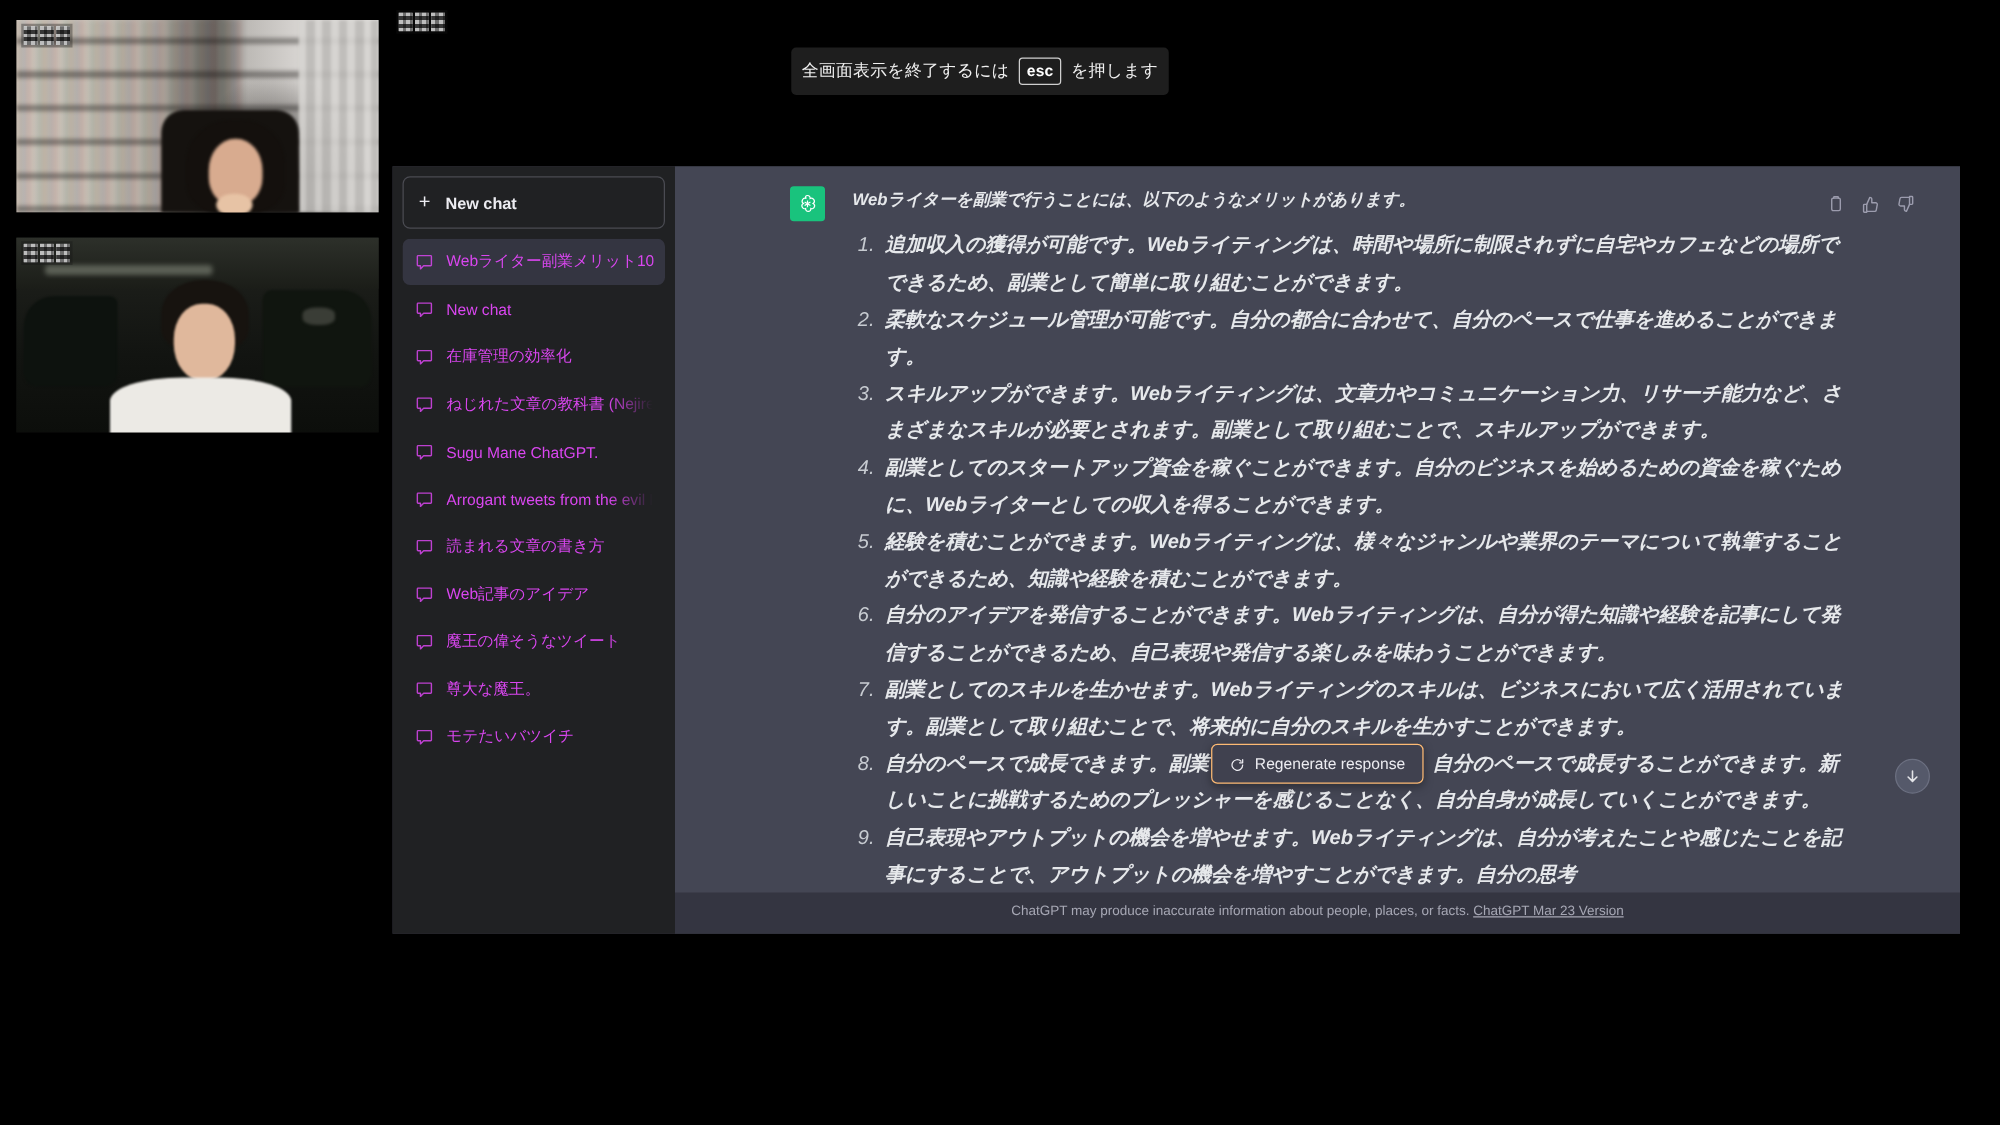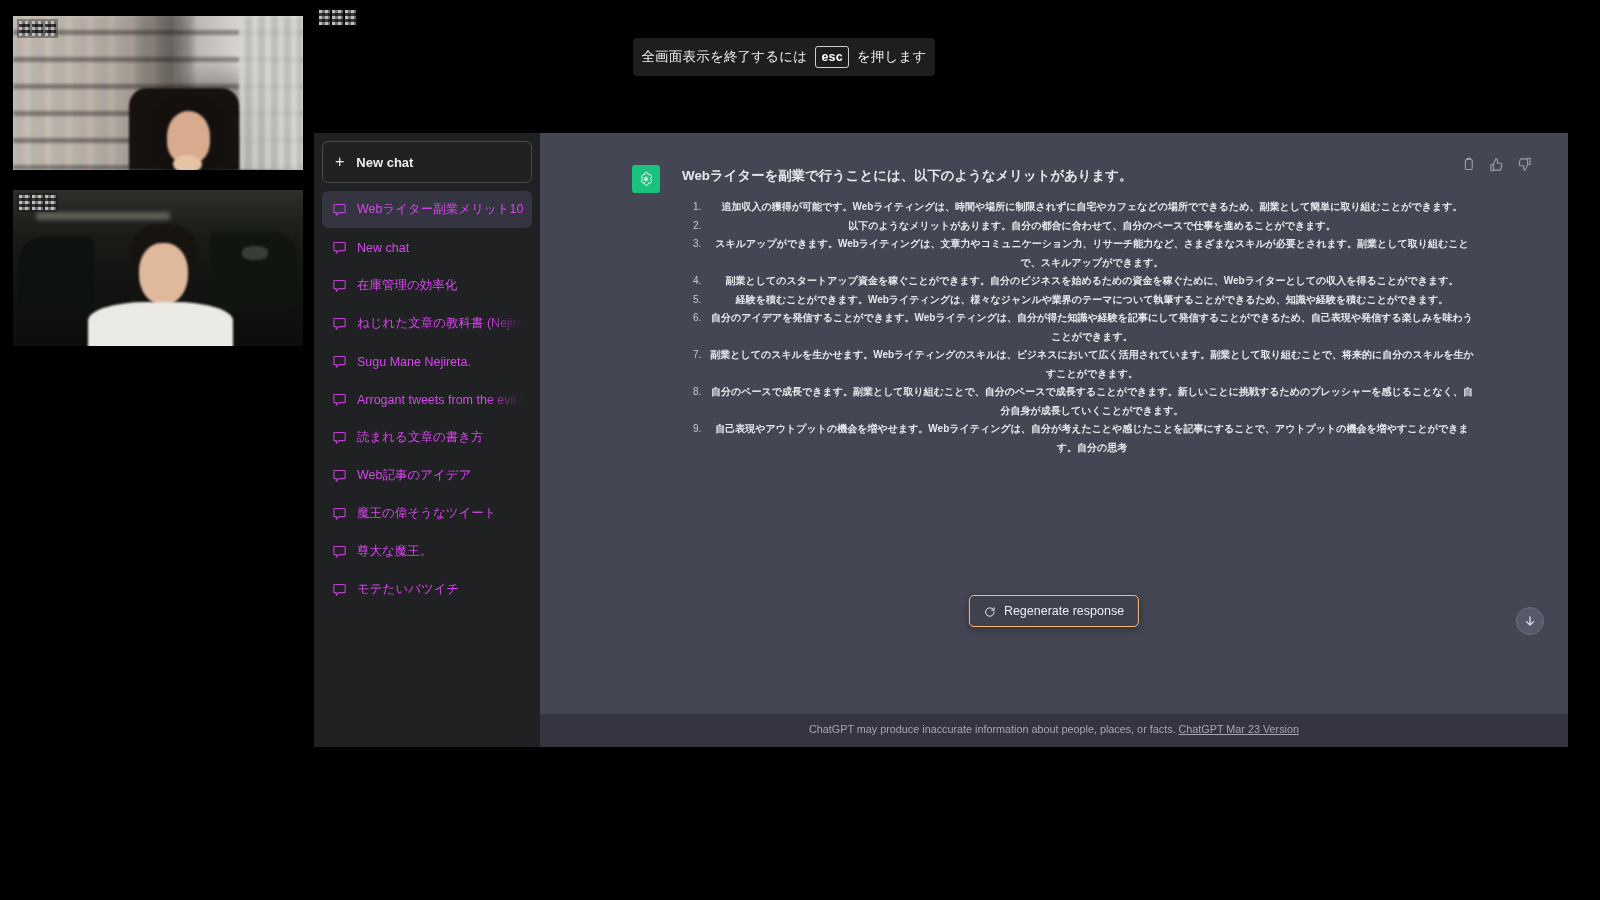--- a/index.html
+++ b/index.html
@@ -282,23 +282,24 @@
     flex-direction: column;
     min-width: 0;
   }
   #thread {
     flex: 1 1 auto;
     overflow: hidden;
     position: relative;
   }
   #msg {
     background: #444654;
-    padding: 32px 0 20px 0;
+    padding: 16px 0 20px 0;
     min-height: 100%;
     position: relative;
+    font-style: italic;
   }
   #msg-inner {
     display: flex;
     gap: 22px;
     padding: 0 92px 0 92px;
     max-width: 100%;
   }
   #gpt-avatar {
     width: 28px; height: 28px;
     background: #19c37d;
@@ -313,27 +314,26 @@
     color: #e6e8eb;
     font-weight: 600;
     margin-bottom: 12px;
   }
   ol#msg-list {
     list-style: decimal;
     padding-left: 22px;
     margin: 0;
   }
   ol#msg-list li {
-    font-size: 10px;
+    font-size: 16px;
     line-height: 1.85;
     color: #e6e8eb;
     font-weight: 600;
     margin-bottom: 0px;
     padding-left: 4px;
-    text-align: center;
   }
   ol#msg-list li::marker { color: #c7cbd1; font-weight: 400; }
 
   #msg-actions {
     position: absolute;
     right: 36px; top: 22px;
     display: flex;
     gap: 13px;
     color: #acacbe;
   }
@@ -501,21 +501,21 @@
           <div class="chat-row">
             <span class="bubble-icon"><svg class="icon" width="15" height="15" viewBox="0 0 24 24" fill="none" stroke="currentColor" stroke-width="1.8" stroke-linecap="round" stroke-linejoin="round">
                 <path d="M20 4H4a1 1 0 0 0-1 1v11a1 1 0 0 0 1 1h3v4l4-4h9a1 1 0 0 0 1-1V5a1 1 0 0 0-1-1z"></path>
               </svg></span>
             <span class="label">ねじれた文章の教科書 (Nejireta</span>
           </div>
           <div class="chat-row">
             <span class="bubble-icon"><svg class="icon" width="15" height="15" viewBox="0 0 24 24" fill="none" stroke="currentColor" stroke-width="1.8" stroke-linecap="round" stroke-linejoin="round">
                 <path d="M20 4H4a1 1 0 0 0-1 1v11a1 1 0 0 0 1 1h3v4l4-4h9a1 1 0 0 0 1-1V5a1 1 0 0 0-1-1z"></path>
               </svg></span>
-            <span class="label">Sugu Mane Nejireta.</span>
+            <span class="label">Sugu Mane ChatGPT.</span>
           </div>
           <div class="chat-row">
             <span class="bubble-icon"><svg class="icon" width="15" height="15" viewBox="0 0 24 24" fill="none" stroke="currentColor" stroke-width="1.8" stroke-linecap="round" stroke-linejoin="round">
                 <path d="M20 4H4a1 1 0 0 0-1 1v11a1 1 0 0 0 1 1h3v4l4-4h9a1 1 0 0 0 1-1V5a1 1 0 0 0-1-1z"></path>
               </svg></span>
             <span class="label">Arrogant tweets from the evil k</span>
           </div>
           <div class="chat-row">
             <span class="bubble-icon"><svg class="icon" width="15" height="15" viewBox="0 0 24 24" fill="none" stroke="currentColor" stroke-width="1.8" stroke-linecap="round" stroke-linejoin="round">
                 <path d="M20 4H4a1 1 0 0 0-1 1v11a1 1 0 0 0 1 1h3v4l4-4h9a1 1 0 0 0 1-1V5a1 1 0 0 0-1-1z"></path>
@@ -561,21 +561,21 @@
               <svg width="18" height="18" viewBox="0 0 24 24" fill="none" stroke="#ffffff" stroke-width="1.3">
                 <path d="M12 3.2c1.9 0 3 1.6 2.8 3.2 1.5-.8 3.3-.2 4.1 1.3.8 1.5.3 3.2-1 4 1.4.6 2 2.3 1.4 3.8-.6 1.5-2.3 2.2-3.7 1.6.2 1.6-1 3.1-2.8 3.1s-3-1.5-2.8-3.1c-1.4.6-3.1-.1-3.7-1.6-.6-1.5 0-3.2 1.4-3.8-1.3-.8-1.8-2.5-1-4 .8-1.5 2.6-2.1 4.1-1.3C9 4.8 10.1 3.2 12 3.2z"></path>
                 <path d="M12 8.4v7.2M8.9 10.2l6.2 3.6M15.1 10.2l-6.2 3.6"></path>
               </svg>
             </div>
 
             <div id="msg-body">
               <div id="msg-intro">Webライターを副業で行うことには、以下のようなメリットがあります。</div>
               <ol id="msg-list">
                   <li>追加収入の獲得が可能です。Webライティングは、時間や場所に制限されずに自宅やカフェなどの場所でできるため、副業として簡単に取り組むことができます。</li>
-                  <li>以下のようなメリットがあります。自分の都合に合わせて、自分のペースで仕事を進めることができます。</li>
+                  <li>柔軟なスケジュール管理が可能です。自分の都合に合わせて、自分のペースで仕事を進めることができます。</li>
                   <li>スキルアップができます。Webライティングは、文章力やコミュニケーション力、リサーチ能力など、さまざまなスキルが必要とされます。副業として取り組むことで、スキルアップができます。</li>
                   <li>副業としてのスタートアップ資金を稼ぐことができます。自分のビジネスを始めるための資金を稼ぐために、Webライターとしての収入を得ることができます。</li>
                   <li>経験を積むことができます。Webライティングは、様々なジャンルや業界のテーマについて執筆することができるため、知識や経験を積むことができます。</li>
                   <li>自分のアイデアを発信することができます。Webライティングは、自分が得た知識や経験を記事にして発信することができるため、自己表現や発信する楽しみを味わうことができます。</li>
                   <li>副業としてのスキルを生かせます。Webライティングのスキルは、ビジネスにおいて広く活用されています。副業として取り組むことで、将来的に自分のスキルを生かすことができます。</li>
                   <li>自分のペースで成長できます。副業として取り組むことで、自分のペースで成長することができます。新しいことに挑戦するためのプレッシャーを感じることなく、自分自身が成長していくことができます。</li>
                   <li>自己表現やアウトプットの機会を増やせます。Webライティングは、自分が考えたことや感じたことを記事にすることで、アウトプットの機会を増やすことができます。自分の思考</li>
                 </ol>
             </div>
           </div>

